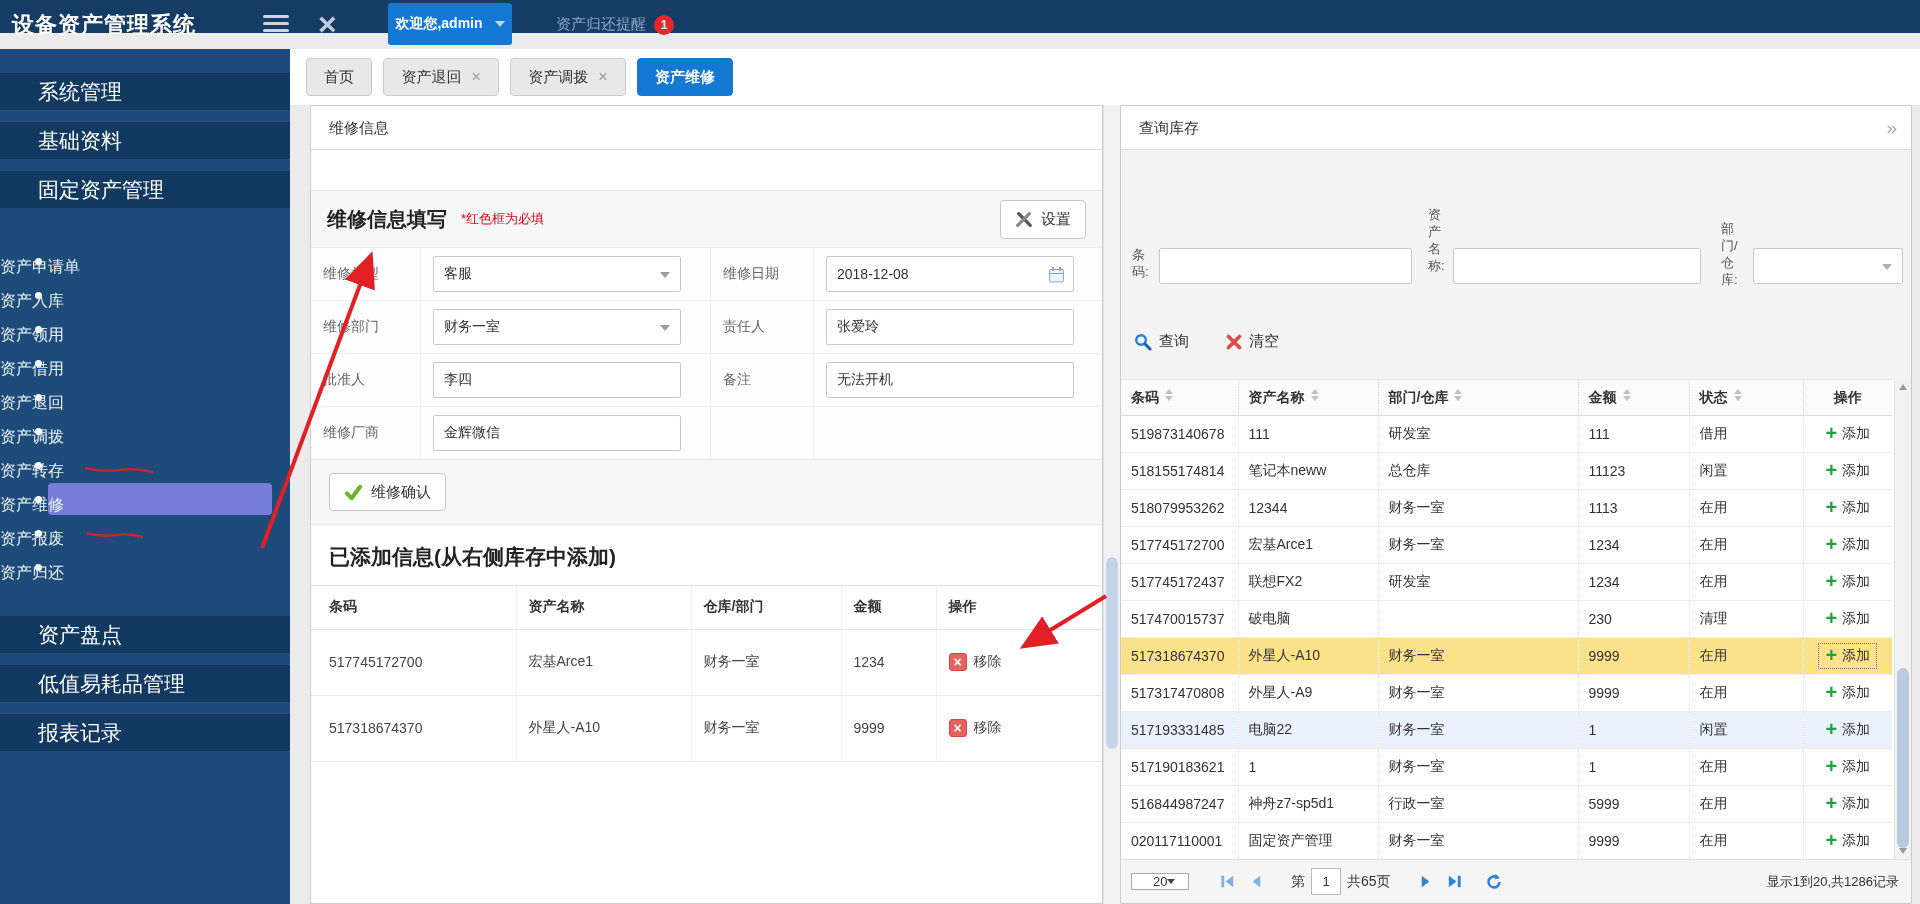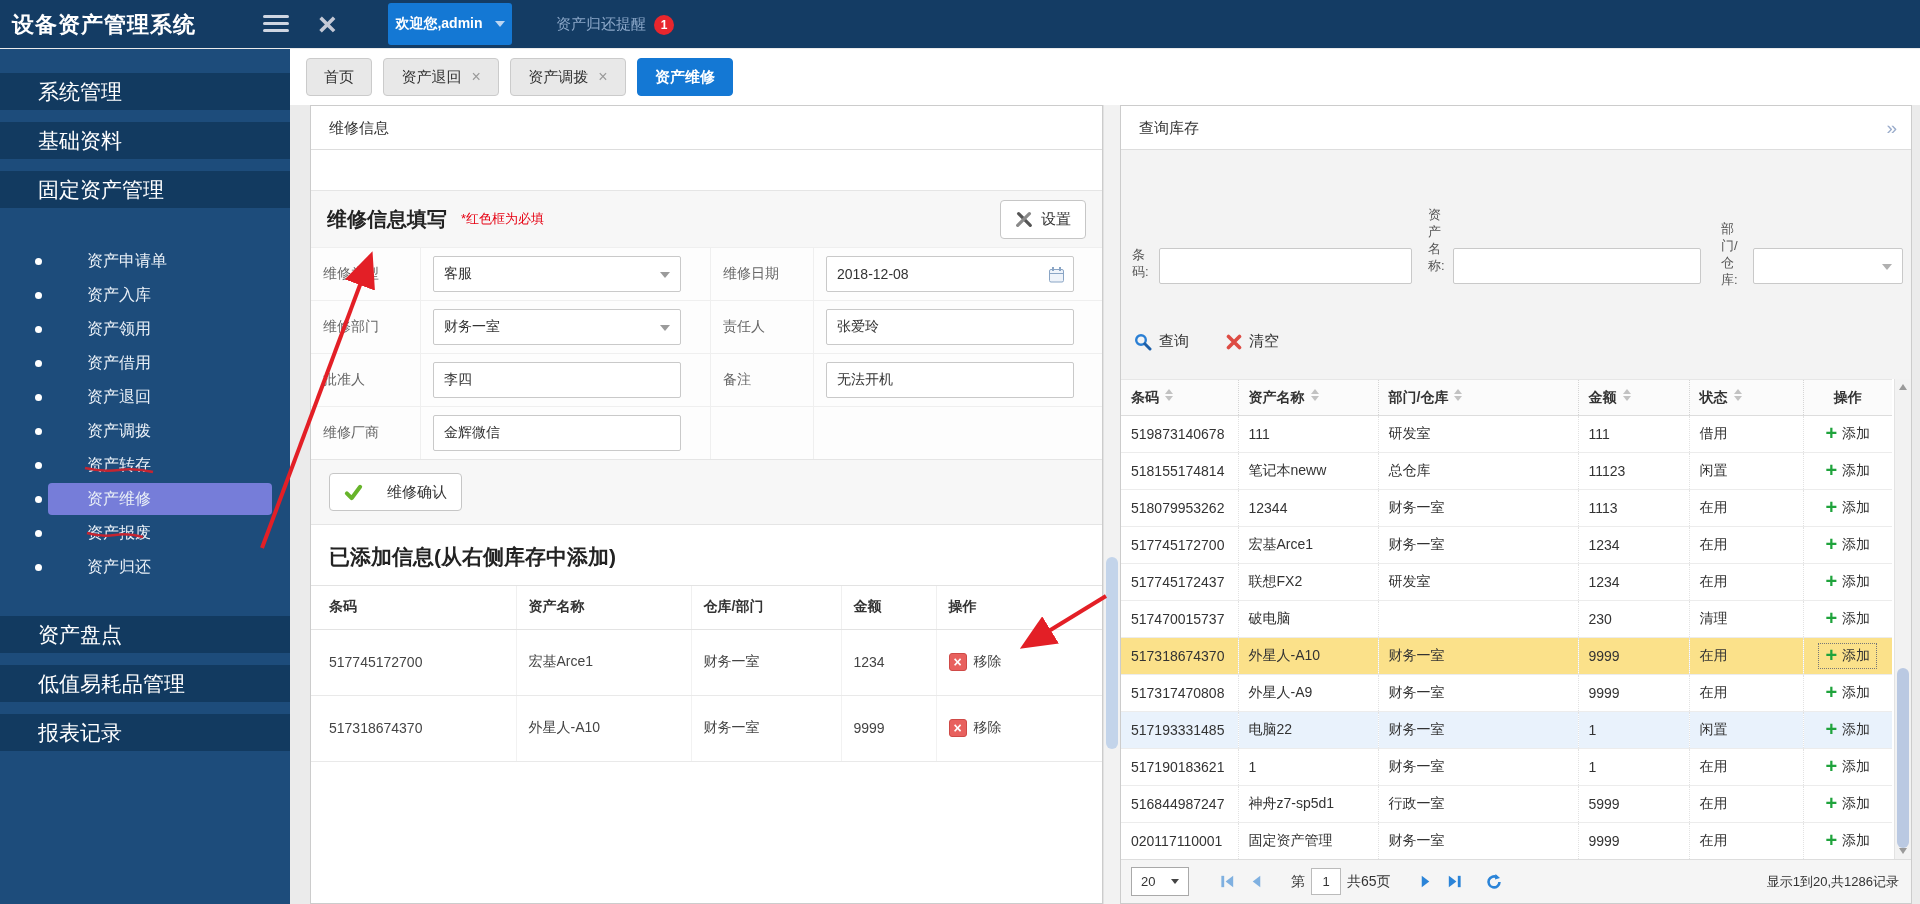--- a/index.html
+++ b/index.html
@@ -1,35 +1,35 @@
 <!DOCTYPE html>
 <html><head>
 <meta charset="utf-8">
 <style>
   * { margin:0; padding:0; box-sizing:border-box; }
   body { font-family:"Liberation Sans","DejaVu Sans",sans-serif; background:#ebebeb; }
   .screen { position:relative; width:1920px; height:904px; overflow:hidden; background:#ebebeb; }
 
   
-  .topbar { position:absolute; left:0; top:0; right:0; height:48px; background:#143c64; z-index:5; }
+  .topbar { position:absolute; left:0; top:0; right:0; height:33px; background:#143c64; z-index:5; }
   .app-title { position:absolute; left:12px; top:0; line-height:49px; color:#fff; font-size:22px; font-weight:bold; letter-spacing:1px; }
   .hamburger { position:absolute; left:263px; top:15px; width:26px; height:20px; cursor:pointer; }
   .hamburger span { display:block; height:3px; background:#cfd6e2; border-radius:2px; margin-bottom:4px; }
   .topbar-close { position:absolute; left:318px; top:2px; font-size:32px; color:#c4c9d6; font-weight:bold; cursor:pointer; line-height:44px; }
   .user-btn { position:absolute; left:388px; top:3px; height:42px; width:124px; background:#1478d4; border-radius:3px; color:#fff; font-size:14px; font-weight:bold; display:flex; align-items:center; justify-content:center; gap:12px; cursor:pointer; }
   .caret-down-w { width:0; height:0; border-left:5px solid transparent; border-right:5px solid transparent; border-top:6px solid #bcd6f2; }
   .notice { position:absolute; left:556px; top:0; height:49px; display:flex; align-items:center; gap:8px; color:#8ba7c8; font-size:15px; cursor:pointer; }
   .badge { width:20px; height:20px; border-radius:50%; background:#e8262d; color:#fff; font-size:12px; font-weight:bold; display:flex; align-items:center; justify-content:center; }
 
   
   .sidebar { position:absolute; left:0; top:49px; width:290px; bottom:0; background:#1d4c7b; z-index:4; }
   .side-section { height:37px; line-height:37px; background:#123a60; color:#fff; font-size:21px; padding-left:38px; cursor:pointer; margin-bottom:12px; white-space:nowrap; }
   .side-section.first { margin-top:24px; }
   .side-menu { list-style:none; margin-top:36px; margin-bottom:32px; }
-  .side-menu li { position:relative; height:34px; display:flex; align-items:center; padding-left:87px; font-size:16px; color:#eaf0f7; cursor:pointer; }
+  .side-menu li { position:relative; height:34px; display:flex; align-items:flex-end; font-size:16px; color:#eaf0f7; cursor:pointer; }
   .side-menu li::before { content:""; position:absolute; left:35px; top:14px; width:7px; height:7px; border-radius:50%; background:#fff; }
   .side-menu li.active::after { content:""; position:absolute; left:48px; right:18px; top:1px; bottom:1px; background:#767dd9; border-radius:4px; z-index:0; }
   .side-menu li span { position:relative; z-index:1; }
 
   
   .tabsbar { position:absolute; left:290px; top:49px; right:0; height:56px; background:#fff; padding:9px 0 0 16px; white-space:nowrap; z-index:3; }
   .tab { display:inline-flex; align-items:center; gap:10px; height:38px; padding:0 17px; background:#e8e8e8; border:1px solid #cbcbcb; border-radius:4px; margin-right:7px; font-size:15px; color:#333; cursor:pointer; vertical-align:top; }
   .tab .tab-close { color:#9a9a9a; font-size:16px; line-height:1; }
   .tab.active { background:#1478d4; border-color:#1478d4; color:#fff; font-weight:bold; }
 
@@ -46,21 +46,21 @@
 
   .form-grid { display:grid; grid-template-columns:110px 290px 103px 288px; background:#fdfdfd; border-bottom:1px solid #e5e5e5; }
   .fcell { border-top:1px solid #efefef; border-right:1px solid #efefef; height:53px; display:flex; align-items:center; padding-left:12px; font-size:14px; color:#666; }
   .fcell:nth-child(4n) { border-right:none; }
   .inp { width:248px; height:36px; border:1px solid #c9c9c9; border-radius:2px; background:#fff; display:flex; align-items:center; padding:0 10px; font-size:14px; color:#333; position:relative; cursor:text; }
   .sel { cursor:pointer; }
   .sel .sel-caret { position:absolute; right:10px; top:15px; width:0; height:0; border-left:5px solid transparent; border-right:5px solid transparent; border-top:6px solid #9b9b9b; }
   .cal-icon { position:absolute; right:8px; top:9px; }
 
   .confirm-row { background:#f7f7f7; padding:13px 0 13px 18px; border-bottom:1px solid #e5e5e5; }
-  .btn-plain { display:inline-flex; align-items:center; gap:24px; height:38px; padding:0 14px; background:#fff; border:1px solid #c6c6c6; border-radius:4px; font-size:15px; color:#333; cursor:pointer; }
+  .btn-plain { display:inline-flex; align-items:center; gap:8px; height:38px; padding:0 14px; background:#fff; border:1px solid #c6c6c6; border-radius:4px; font-size:15px; color:#333; cursor:pointer; }
 
   .added-title { font-size:21px; font-weight:bold; color:#222; padding:18px 0 14px 18px; border-bottom:1px solid #e3e3e3; }
   .added-table { width:100%; border-collapse:collapse; }
   .added-table th { height:43px; text-align:left; font-size:14px; font-weight:bold; color:#333; padding-left:12px; border-bottom:1px solid #e3e3e3; border-right:1px solid #f0f0f0; }
   .added-table td { height:66px; font-size:14px; color:#444; padding-left:12px; border-bottom:1px solid #e9e9e9; border-right:1px solid #f2f2f2; }
   .added-table th:first-child, .added-table td:first-child { padding-left:18px; }
   .added-table th:last-child, .added-table td:last-child { border-right:none; }
   .remove-btn { display:inline-flex; align-items:center; gap:7px; cursor:pointer; }
   .x-box { width:18px; height:18px; background:#e8615e; border:1px solid #cf4a47; border-radius:3px; color:#fff; font-size:14px; font-weight:bold; line-height:16px; text-align:center; }
 
@@ -91,21 +91,21 @@
   .add-btn { display:inline-flex; align-items:center; gap:5px; cursor:pointer; }
   .plus { color:#1fa33c; font-size:20px; font-weight:bold; line-height:1; margin-top:-2px; }
   tr.row-selected .add-btn { outline:1px dotted #777; padding:3px 6px; }
 
   .inv-scrollbar { position:absolute; right:0; top:273px; bottom:44px; width:17px; background:#f2f2f2; border-left:1px solid #e3e3e3; }
   .inv-scrollbar .arr-up { position:absolute; top:5px; left:4px; width:0; height:0; border-left:4px solid transparent; border-right:4px solid transparent; border-bottom:6px solid #9a9a9a; cursor:pointer; }
   .inv-scrollbar .arr-dn { position:absolute; bottom:5px; left:4px; width:0; height:0; border-left:4px solid transparent; border-right:4px solid transparent; border-top:6px solid #9a9a9a; cursor:pointer; }
   .inv-scrollbar .thumb { position:absolute; left:2px; right:2px; top:289px; height:180px; background:#bac9e2; border-radius:6px; cursor:pointer; }
 
   .pagination { position:absolute; left:0; right:0; bottom:0; height:44px; background:#f5f5f5; border-top:1px solid #ddd; display:flex; align-items:center; gap:12px; padding-left:10px; font-size:14px; color:#333; }
-  .page-size { width:58px; height:29px; border:1px solid #a9a9a9; background:#fff; display:flex; align-items:center; justify-content:space-between; padding:0 9px; font-size:13px; cursor:pointer; }
+  .page-size { width:58px; height:17px; border:1px solid #a9a9a9; background:#fff; display:flex; align-items:center; justify-content:space-between; padding:0 21px; font-size:13px; cursor:pointer; }
   .ps-caret { width:0; height:0; border-left:4px solid transparent; border-right:4px solid transparent; border-top:5px solid #444; }
   .pg-icon { display:inline-flex; cursor:pointer; }
   .page-box { width:30px; height:27px; border:1px solid #bbb; background:#fff; text-align:center; line-height:25px; font-size:13px; color:#333; }
   .page-group { display:flex; align-items:center; gap:6px; }
   .summary { position:absolute; right:12px; font-size:13px; color:#333; }
 
   
   .annotations { position:absolute; left:0; top:0; width:1920px; height:904px; pointer-events:none; z-index:40; }
 </style>
 </head>

